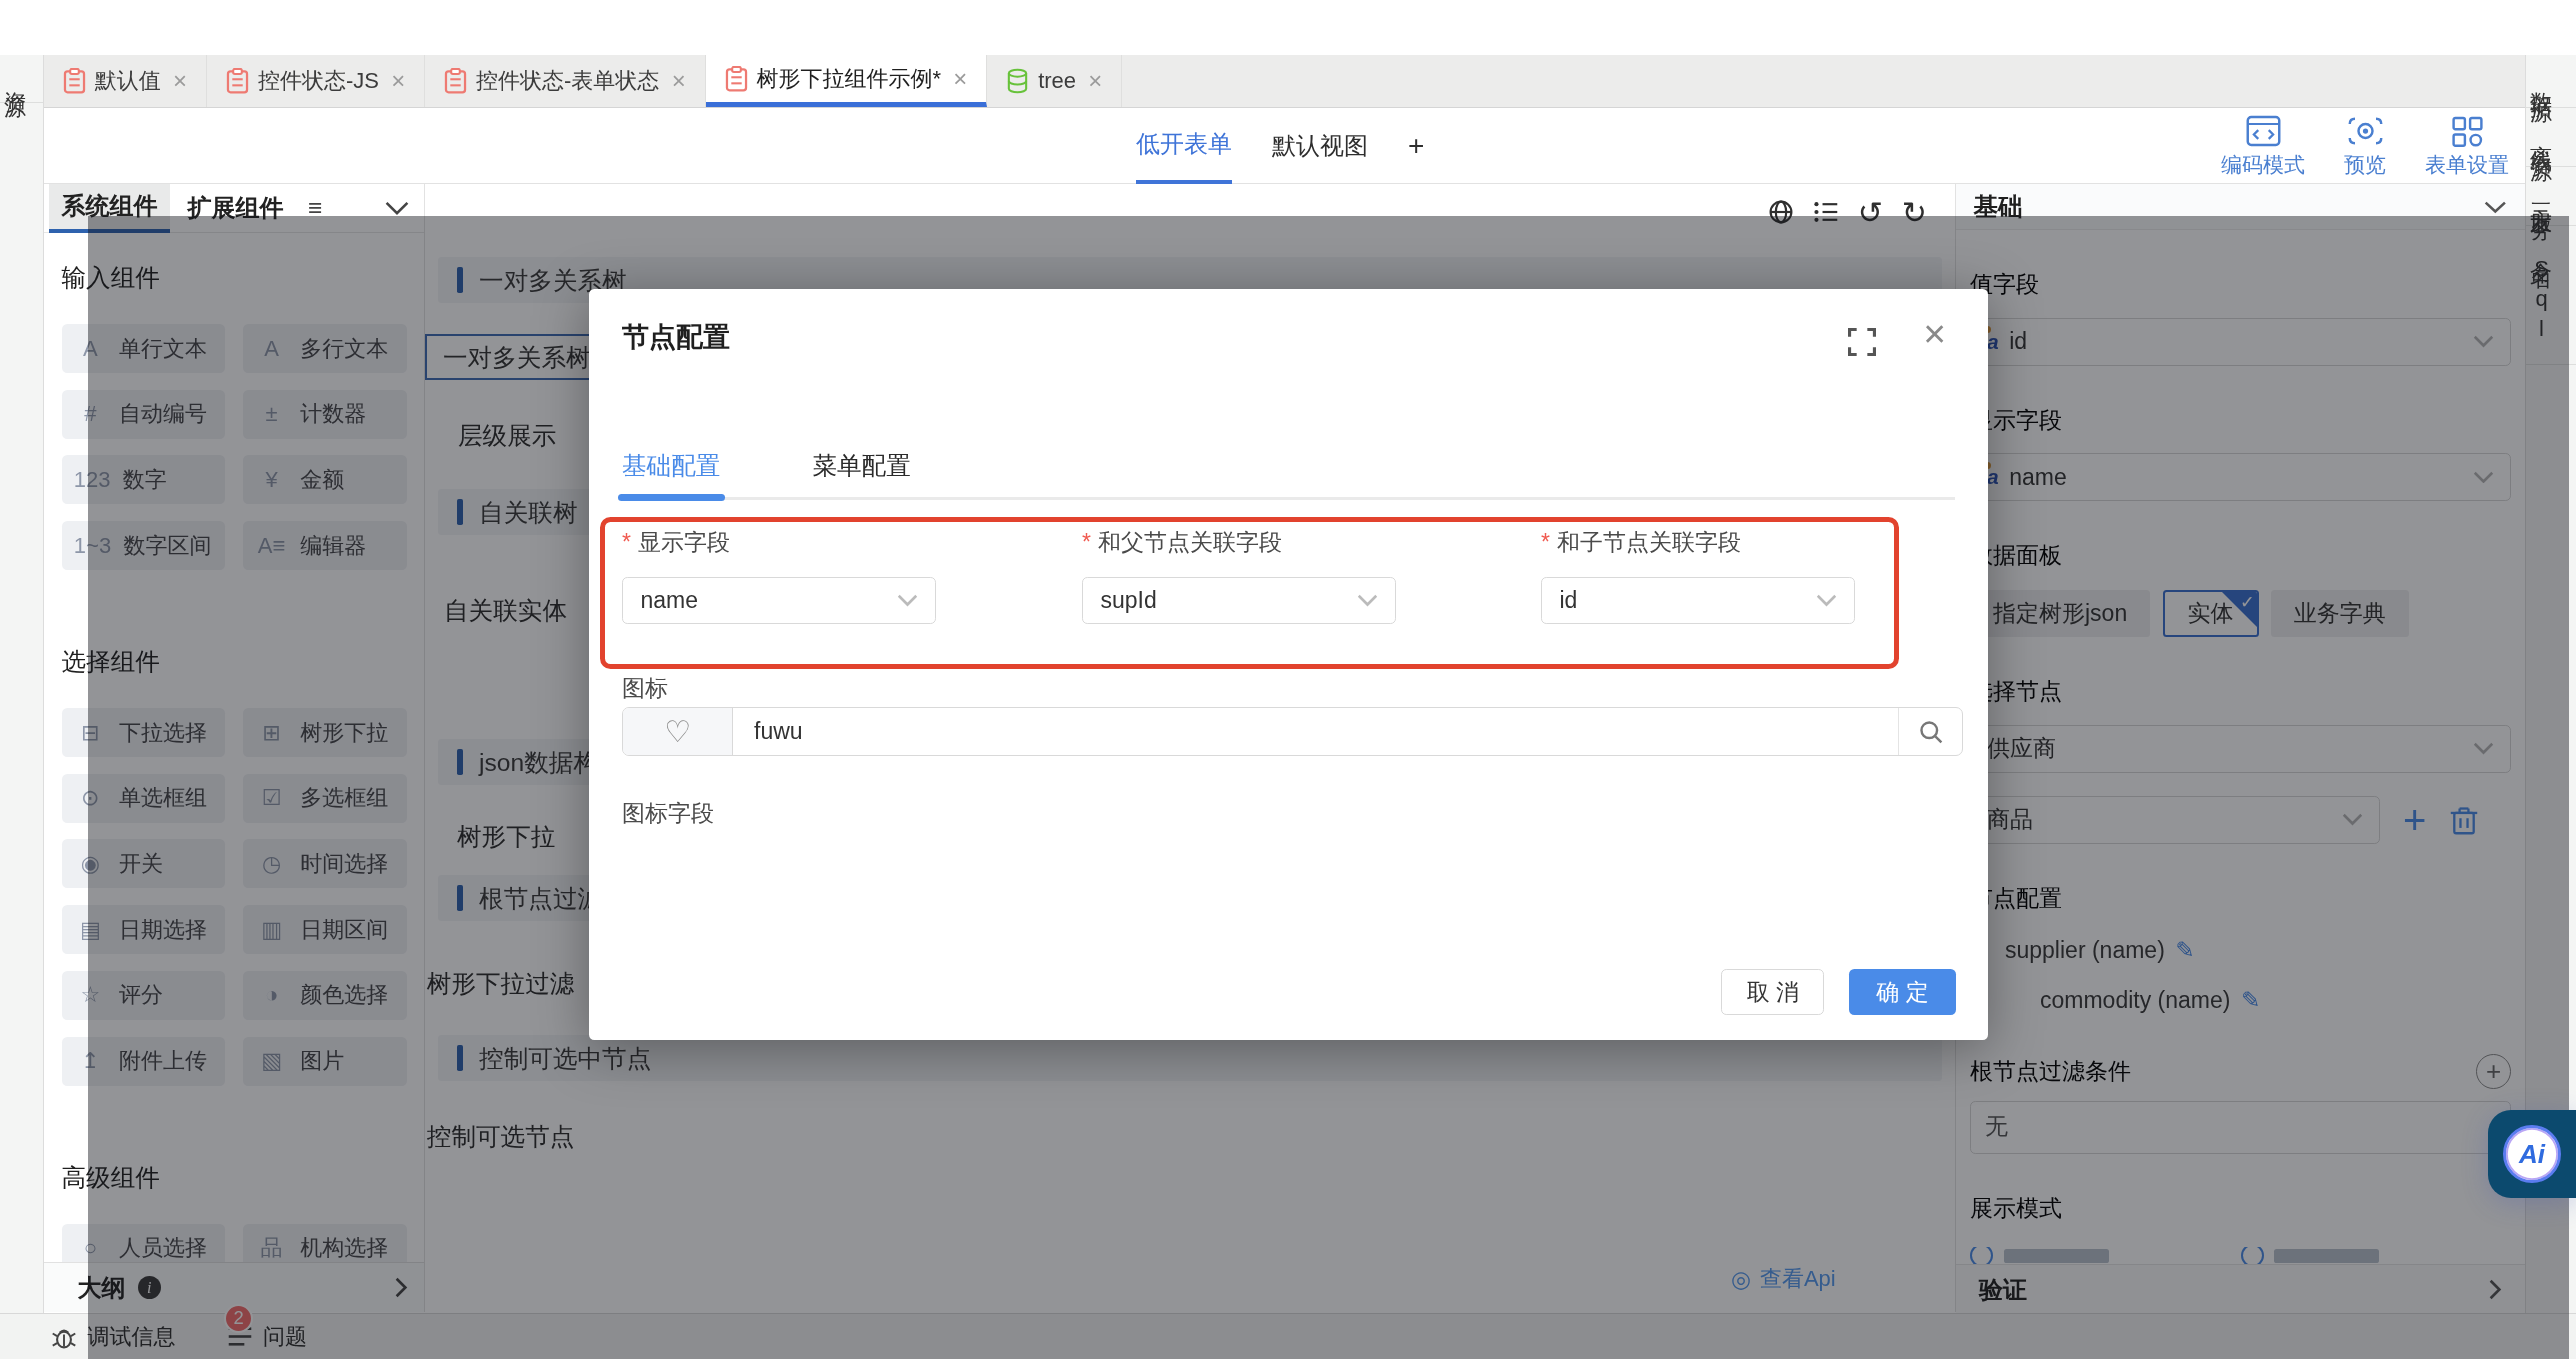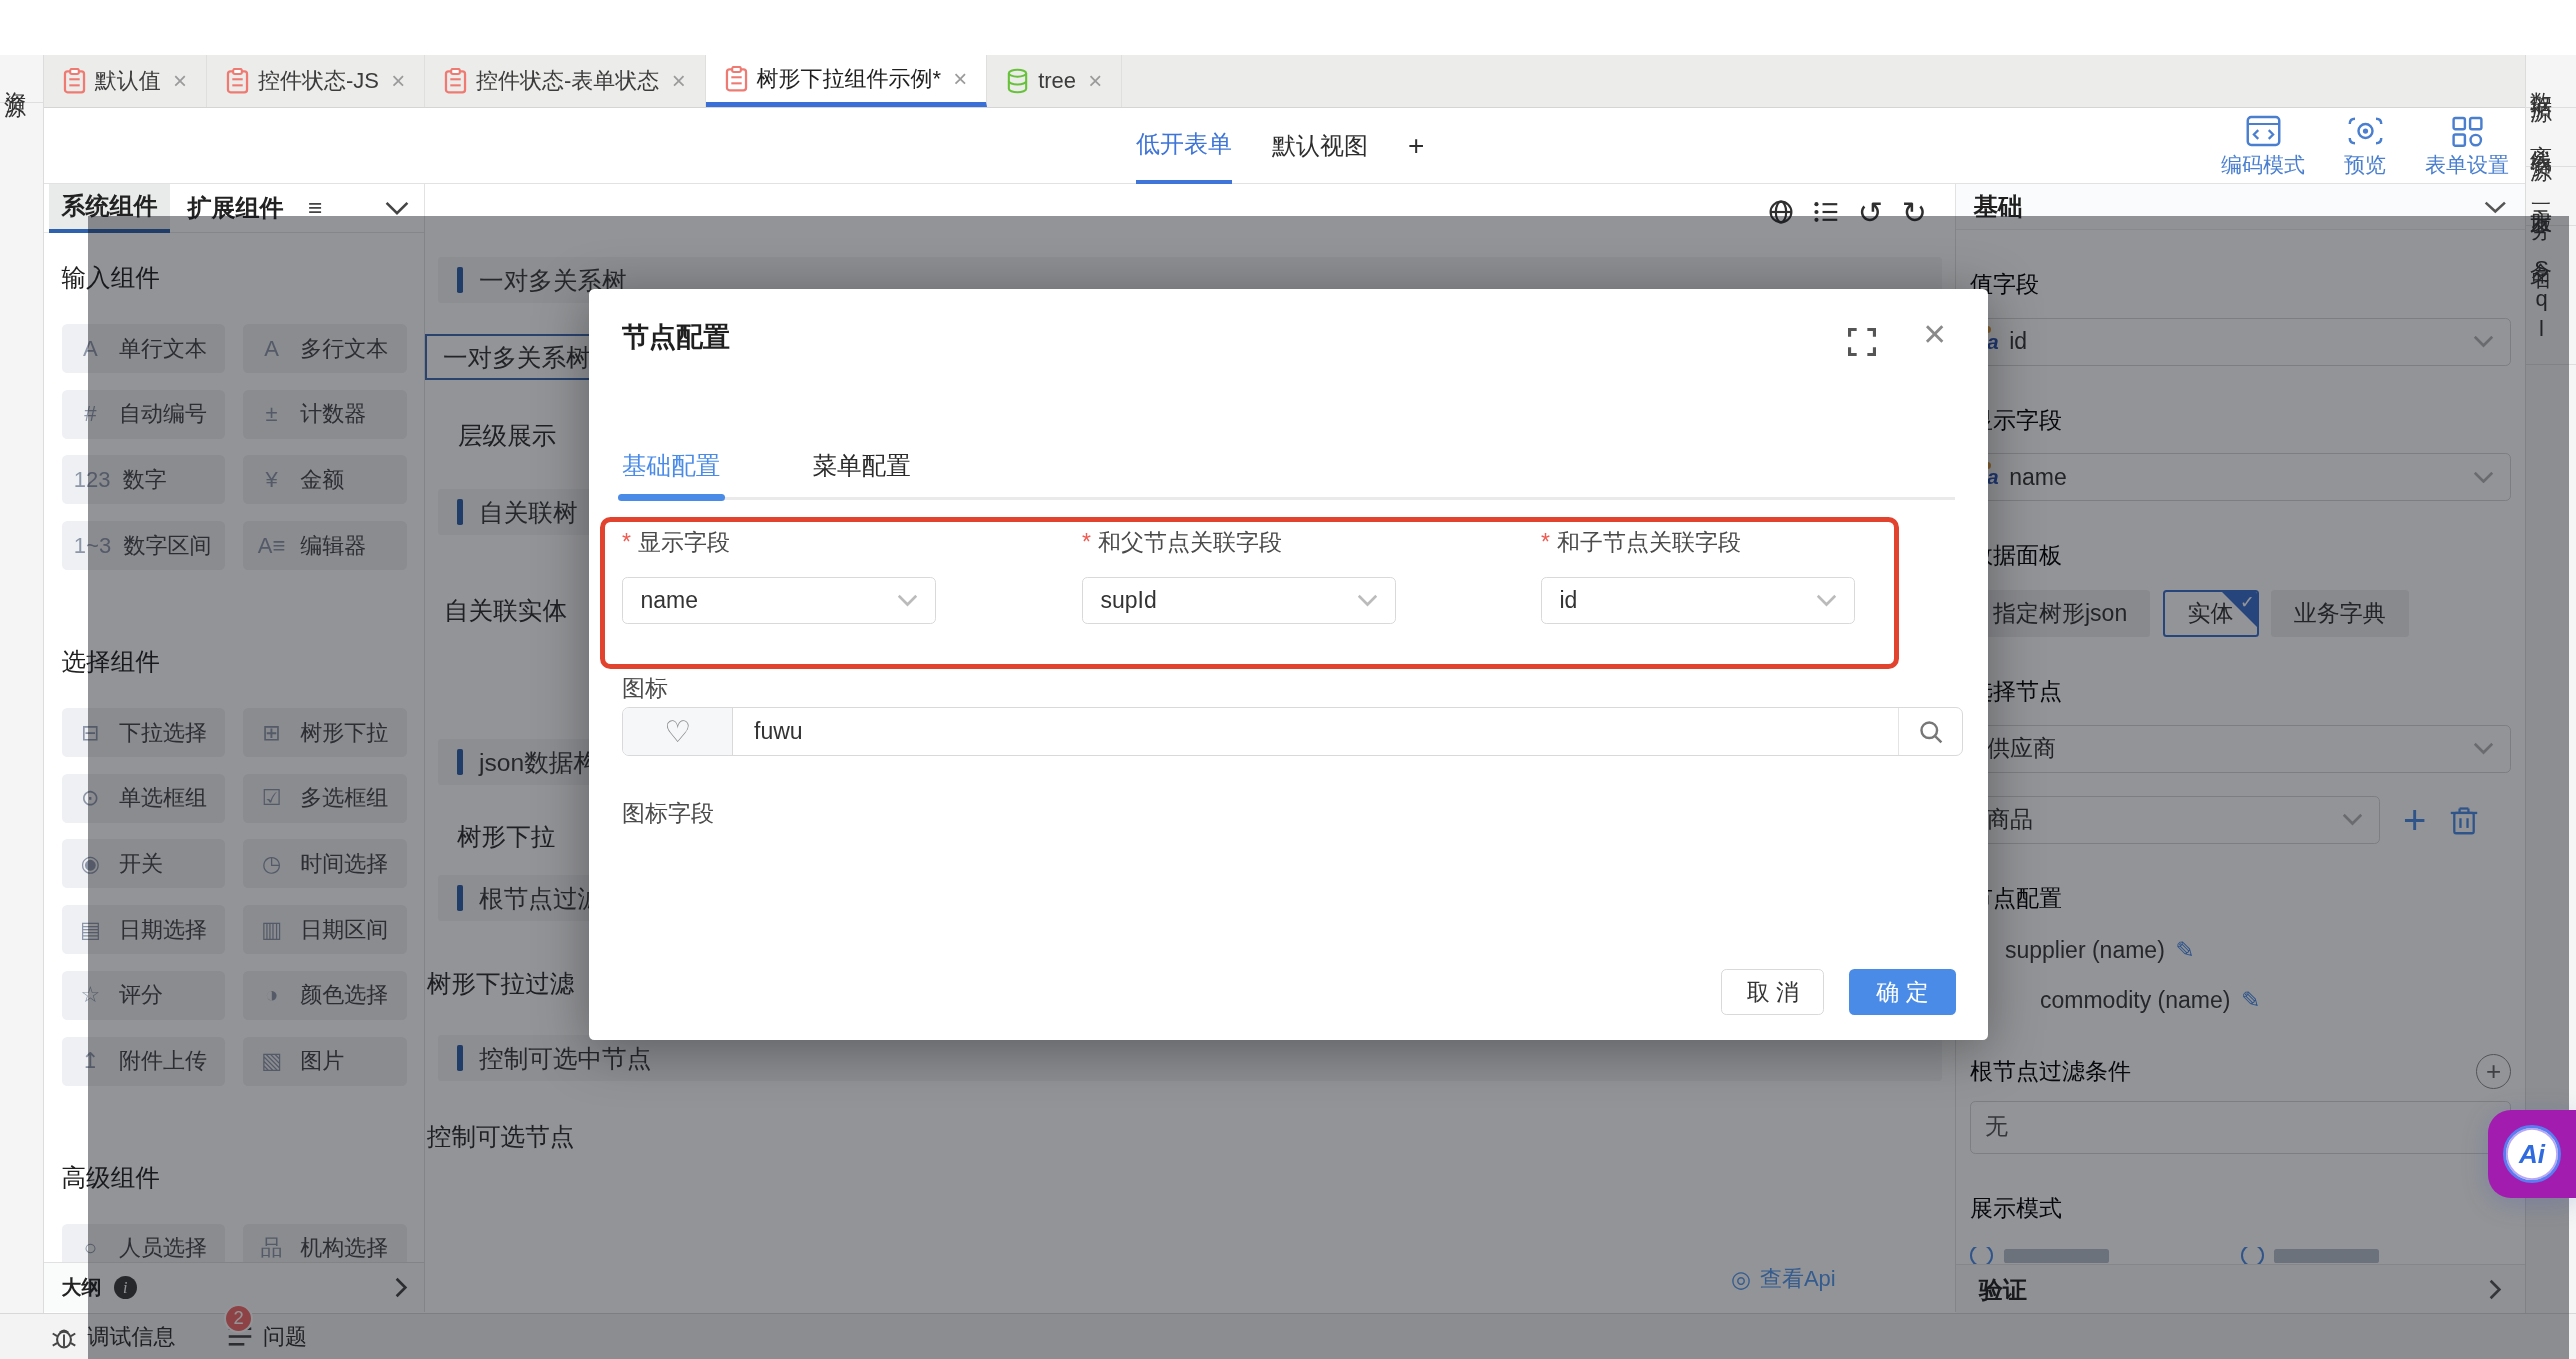--- a/index.html
+++ b/index.html
@@ -48,21 +48,21 @@
   .comp-burger { font-size:24.6px; color:#444; margin-left:12.3px; cursor:pointer; }
   .comp-caret { position:absolute; right:14px; cursor:pointer; color:#444; }
   .comp-body { padding:0 17.5px; }
   .comp-sec-title { font-size:24.6px; color:#1f1f1f; margin-top:75px; }
   .comp-sec-title.first { margin-top:28px; }
   .comp-grid { display:grid; grid-template-columns:1fr 1fr; gap:16.7px 17.5px; margin-top:30px; }
   .comp-item { height:49px; background:#eef0f3; border-radius:5.3px; display:flex; align-items:center; padding:0 12.3px; gap:12.3px; cursor:pointer; }
   .comp-item .glyph { font-size:22px; color:#8d96a8; min-width:33px; text-align:center; }
   .comp-item .lbl { font-size:22px; color:#46464a; white-space:nowrap; }
   .outline-row { position:absolute; left:0; bottom:0; width:381px; height:50px; background:#fafbfb; border-top:0.9px solid #e1e1e1; display:flex; align-items:center; padding:0 17.5px; gap:12.3px; cursor:pointer; }
-  .outline-row .lbl { font-size:20px; font-weight:bold; color:#222; }
+  .outline-row .lbl { font-size:24px; font-weight:bold; color:#222;margin-left:16px; }
   .info-dot { width:23px; height:23px; border-radius:50%; background:#3a3a3a; color:#fff; font-size:16px; font-style:italic; font-family:"Liberation Serif",serif; display:flex; align-items:center; justify-content:center; }
   .outline-row .chev { margin-left:auto; color:#444; }
 
   
   .canvas { position:absolute; left:381px; top:76px; width:1530px; height:1128px; background:#fff; }
   .canvas-toolbar { position:absolute; right:28px; top:10.5px; display:flex; align-items:center; gap:19px; color:#2f2f2f; }
   .canvas-toolbar .t { font-size:30px; cursor:pointer; }
   .cv-header { position:absolute; left:13px; width:1504px; height:46px; background:#f3f4f6; border-radius:3.5px; display:flex; align-items:center; }
   .cv-header .bar { width:6.1px; height:26px; background:#2e62ae; margin-left:19px; border-radius:1.8px; }
   .cv-header .lbl { font-size:24.6px; color:#3a3a3a; margin-left:16px; white-space:nowrap; }
@@ -140,21 +140,21 @@
   .m-ig-input { flex:1; display:flex; align-items:center; padding-left:21px; font-size:23px; color:#333; background:#fff; }
   .m-ig-right { width:64px; border-left:0.9px solid #e4e4e4; display:flex; align-items:center; justify-content:center; color:#777; cursor:pointer; }
   .m-iconfield-label { position:absolute; left:33px; top:509px; font-size:23px; color:#4a4a4a; }
   .m-iconfield { position:absolute; left:33px; top:545px; width:1341px; height:46px; border:0.9px solid #d9d9d9; border-radius:7px; display:flex; align-items:center; padding:0 19px; font-size:23px; color:#bfbfbf; }
   .m-footer { position:absolute; right:32px; bottom:24.6px; display:flex; gap:24.6px; }
   .m-btn { height:46px; border-radius:5.3px; font-size:23px; display:flex; align-items:center; justify-content:center; cursor:pointer; }
   .m-btn.cancel { width:103px; background:#fff; border:0.9px solid #d9d9d9; color:#333; }
   .m-btn.ok { width:107px; background:#4a8be8; color:#fff; }
 
   
-  .ai-card { position:absolute; right:0px; top:1110px; width:88px; height:88px; background:#a21caf; border-radius:23px 0 0 23px; box-shadow:0 5.3px 26px rgba(60,80,180,0.25); z-index:70; display:flex; align-items:center; justify-content:center; }
+  .ai-card { position:absolute; right:0px; top:1110px; width:88px; height:88px; background:#0c4a6e; border-radius:23px 0 0 23px; box-shadow:0 5.3px 26px rgba(60,80,180,0.25); z-index:70; display:flex; align-items:center; justify-content:center; }
   .ai-circle { width:58px; height:58px; border-radius:50%; background:#fff; border:3.5px solid #5b7cf0; box-shadow:0 0 0 1.8px #b9a6f5 inset; display:flex; align-items:center; justify-content:center; font-size:26px; font-weight:bold; font-style:italic; color:#2f6bdf; }
 
   svg { display:block; }
 </style>
 </head>
 <body>
 
 <div id="app">
 
 

